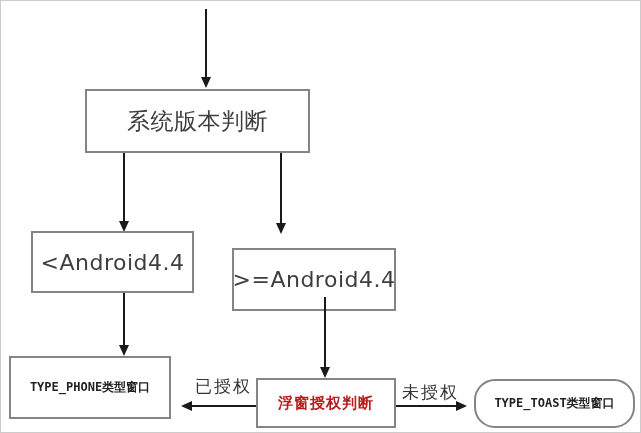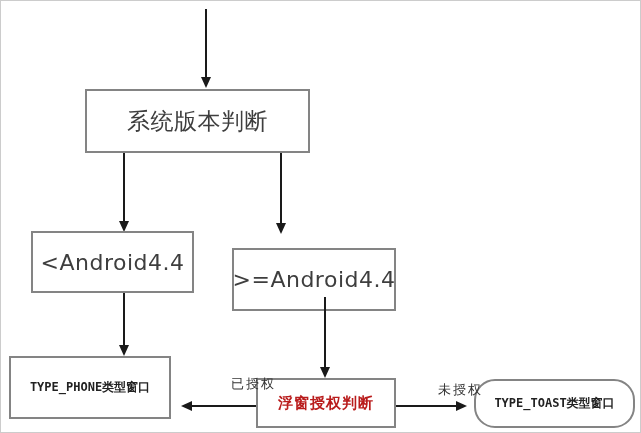--- a/index.html
+++ b/index.html
@@ -67,26 +67,25 @@
   }
   .arrow-right {
     position: absolute;
     width: 0; height: 0;
     border-top: 5px solid transparent;
     border-bottom: 5px solid transparent;
     border-left: 11px solid #1a1a1a;
   }
   .edge-label {
     position: absolute;
-    font-size: 13px;
+    font-size: 17px;
     font-weight: 400;
     color: #333333;
     letter-spacing: 2px;
     white-space: nowrap;
-    margin-left: 36px;
   }
 </style>
 </head>
 <body>
 
 <div id="canvas">
 
   <div class="vline" style="left:204px; top:8px; height:70px;"></div>
   <div class="arrow-down" style="left:200px; top:76px;"></div>
 

